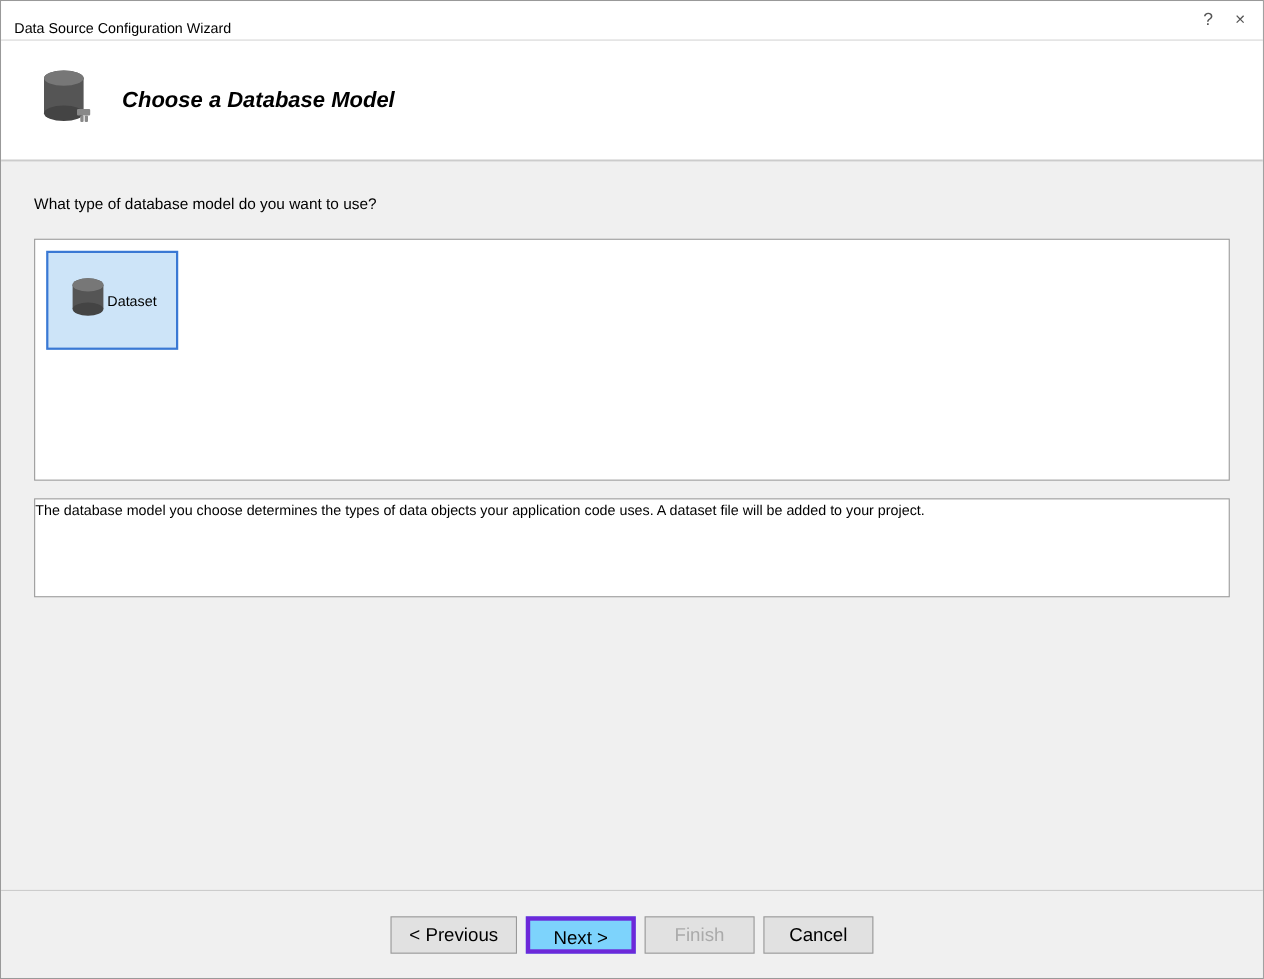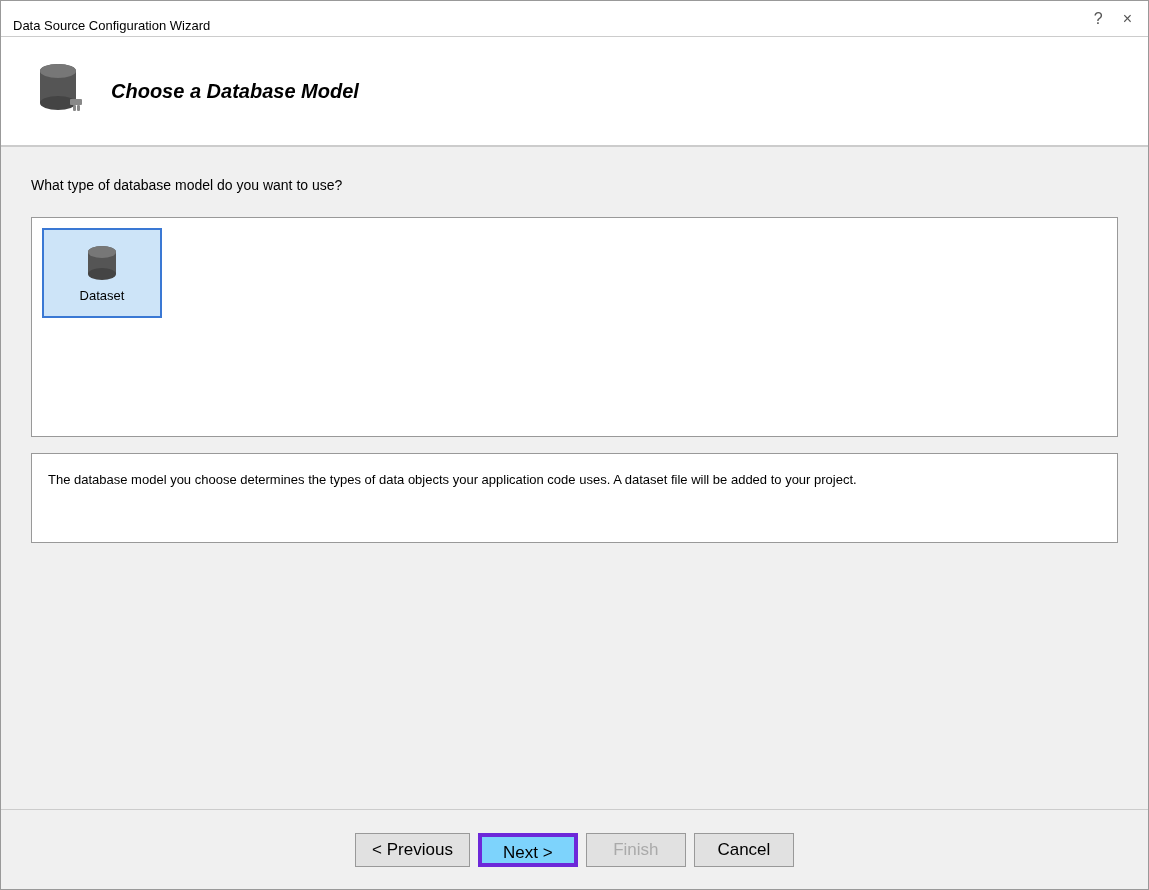--- a/index.html
+++ b/index.html
@@ -108,40 +108,39 @@
       padding: 10px;
       display: flex;
       flex-wrap: wrap;
       align-items: flex-start;
       align-content: flex-start;
       gap: 8px;
     }
 
     .model-item {
       display: flex;
-      flex-direction: column;
+      flex-direction: row;
       align-items: center;
       justify-content: center;
       width: 120px;
       height: 90px;
       border: 2px solid #3a78d4;
       background: #cde4f8;
       cursor: pointer;
       padding: 8px;
     }
 
     .model-item-label {
       font-size: 13px;
       color: #000;
     }
 
     .description-box {
       background: #ffffff;
       border: 1px solid #999;
-      padding: 16px;
       min-height: 90px;
       font-size: 13px;
       color: #000;
       line-height: 1.5;
     }
 
     .footer-section {
       background: #f0f0f0;
       border-top: 1px solid #ccc;
       padding: 16px 30px;

